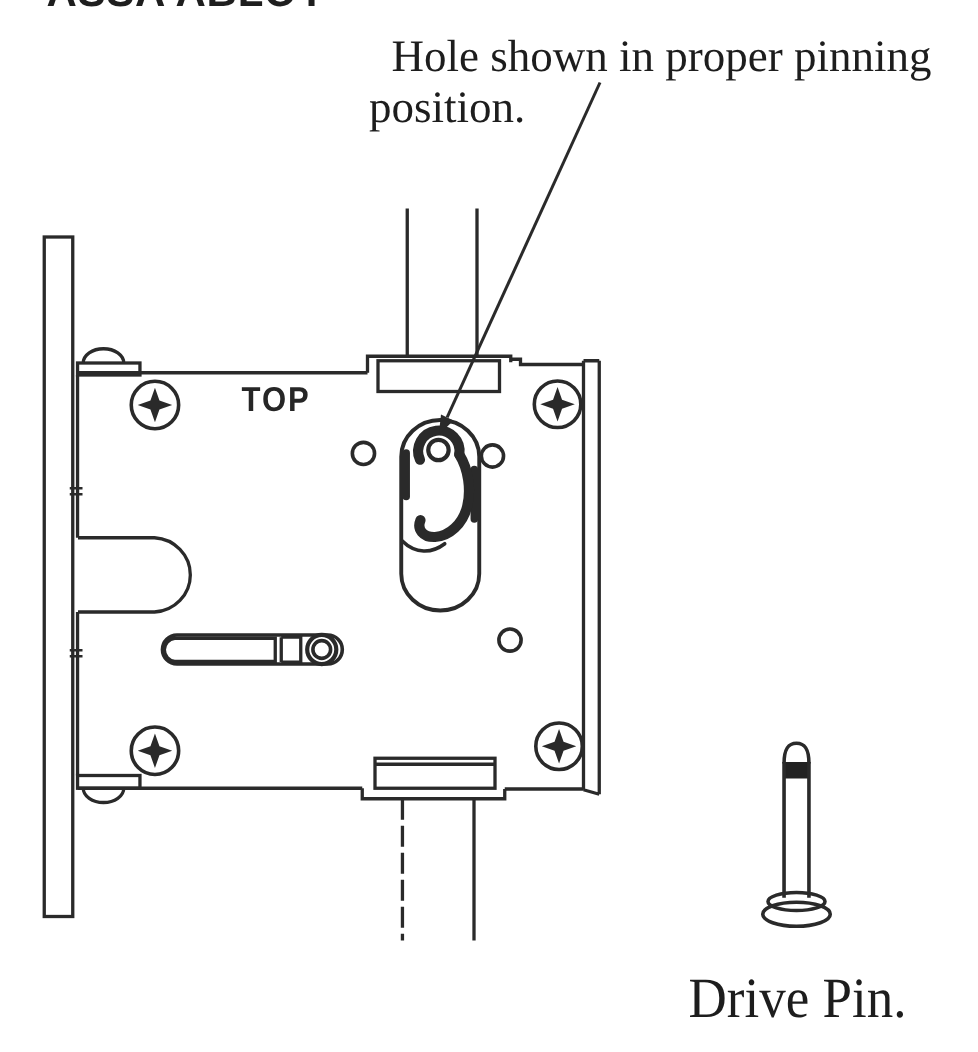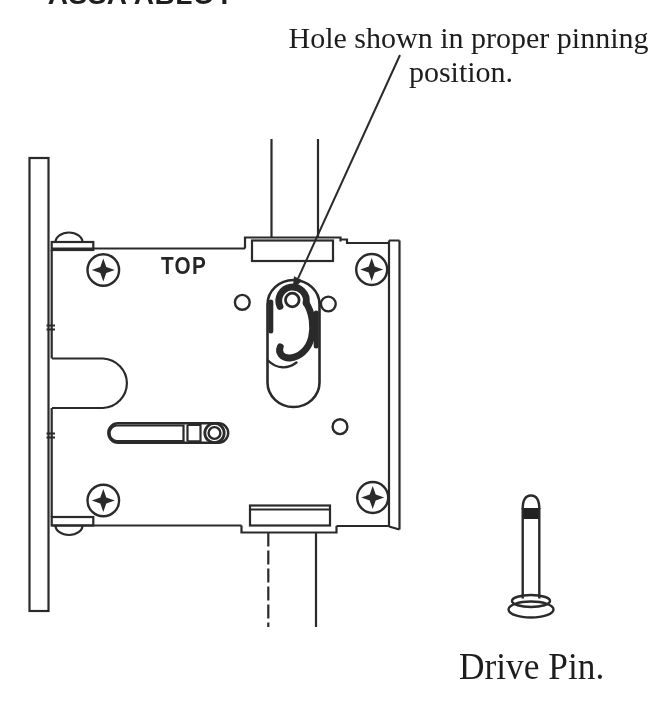--- a/index.html
+++ b/index.html
@@ -2,21 +2,20 @@
 <html><head>
 <meta charset="utf-8">
 <style>
   html,body{margin:0;padding:0;background:#fff;}
   .page{
     position:relative;
     width:652px;height:701px;
     background:#fff;
     font-family:"Liberation Serif","DejaVu Serif",serif;
     overflow:hidden;
-    text-align:center;
   }
   .logo-clip{
     position:absolute;left:31px;top:0;width:220px;height:9px;
     overflow:hidden;
   }
   .logo-text{
     font-family:"Liberation Sans","DejaVu Sans",sans-serif;
     font-weight:800;font-size:28px;line-height:28px;
     color:#1e1e1e;letter-spacing:.5px;white-space:nowrap;
     margin-top:-19.5px;

